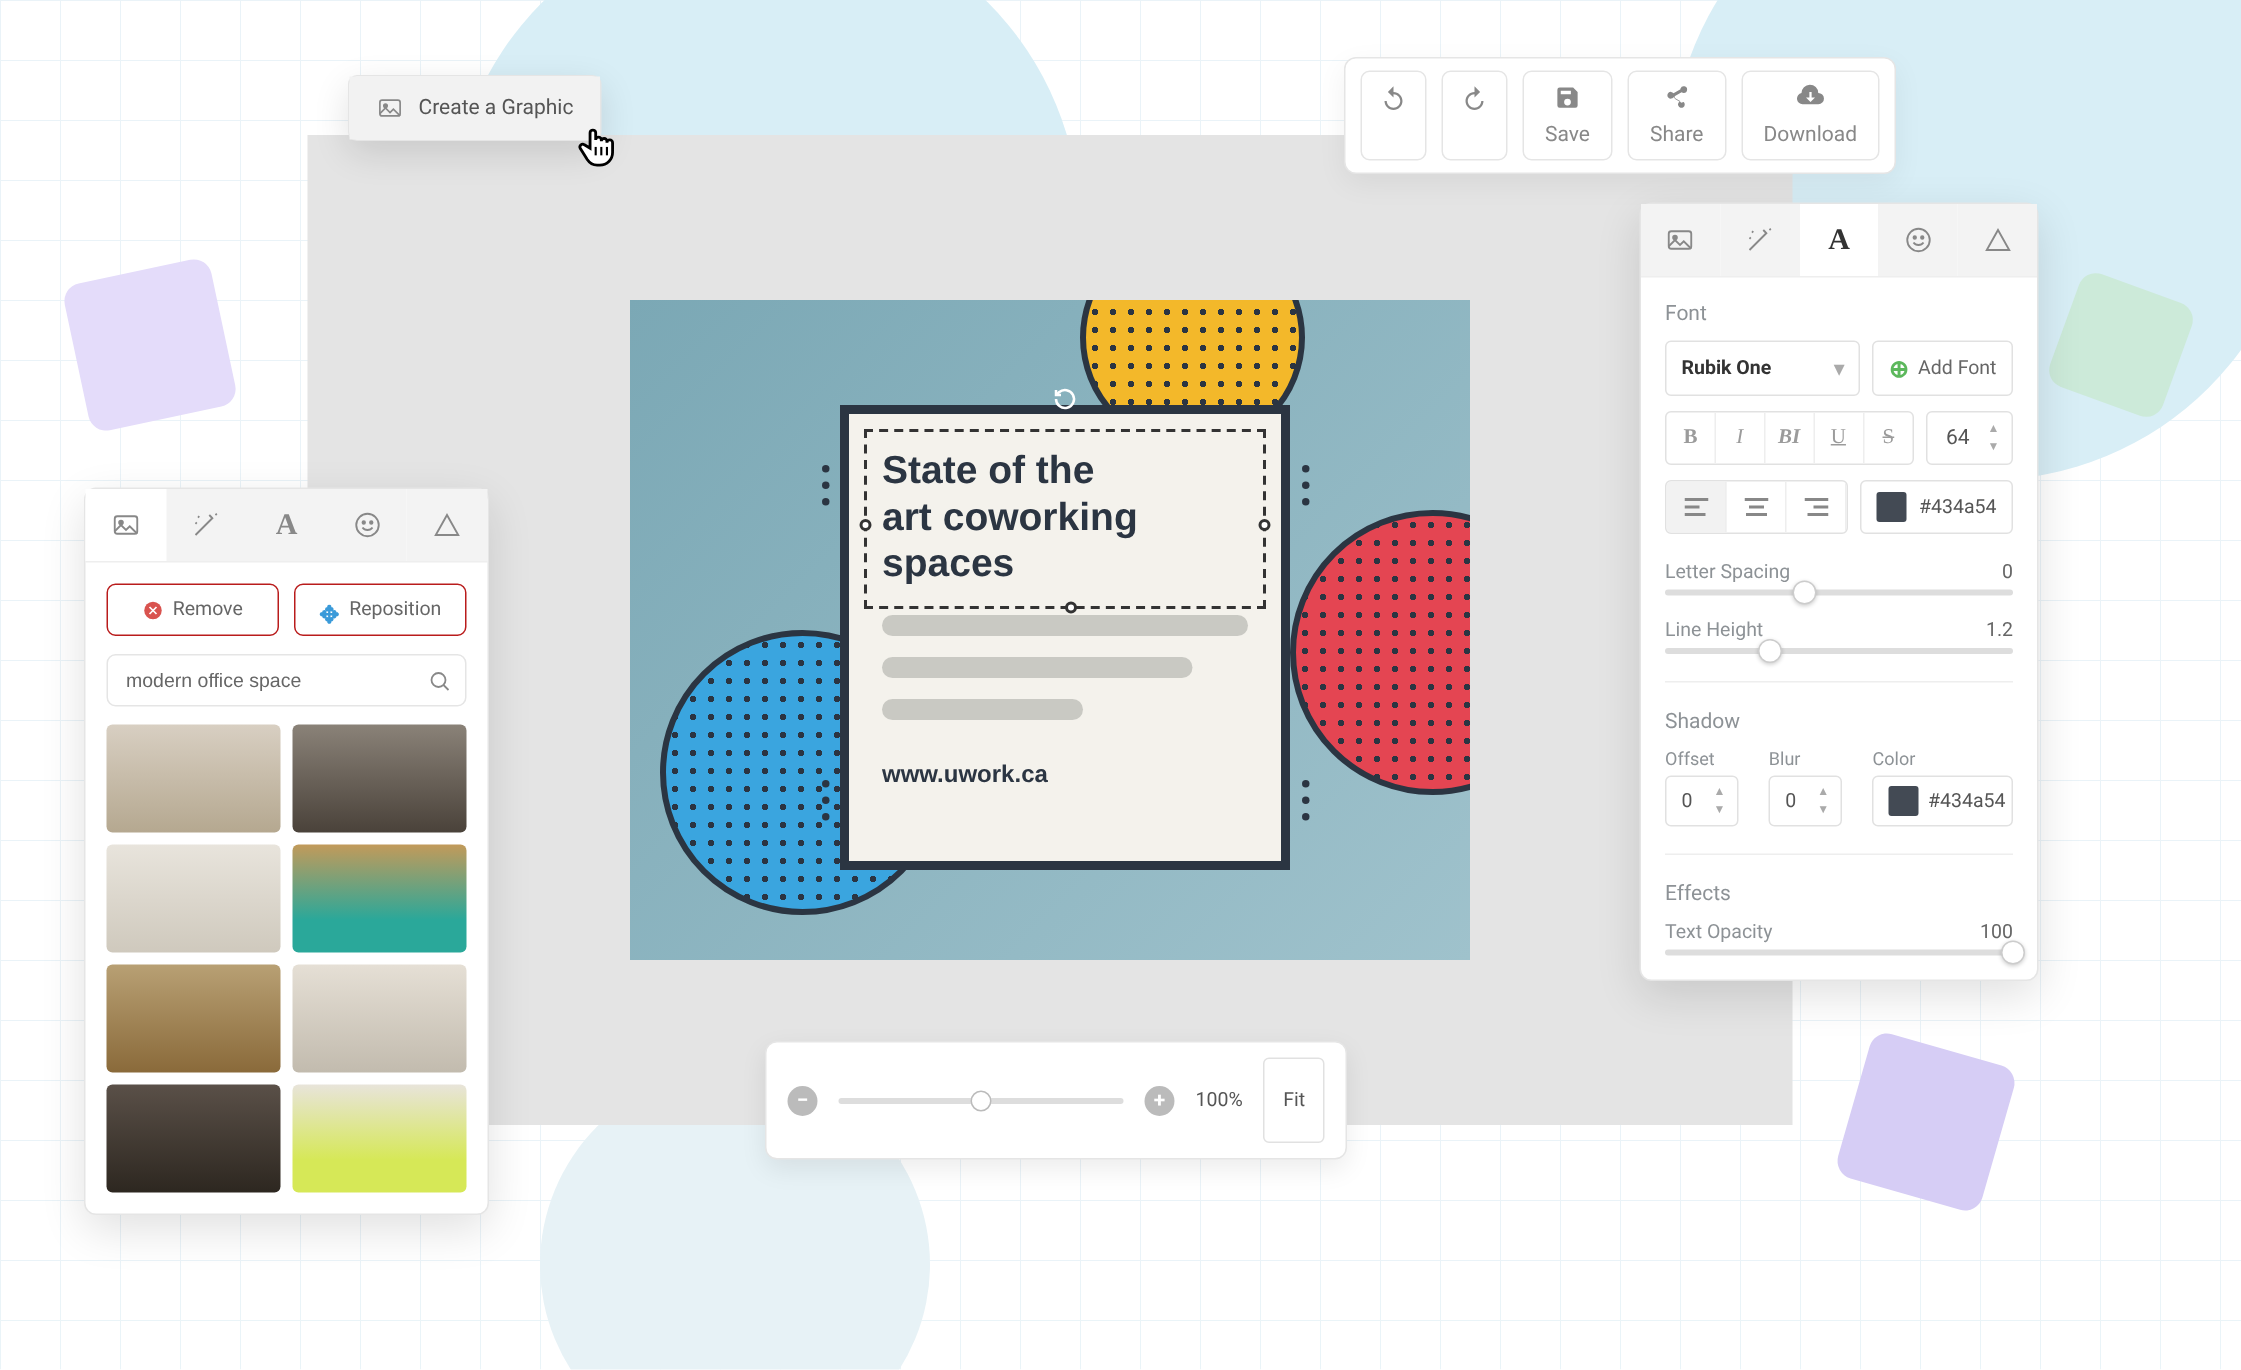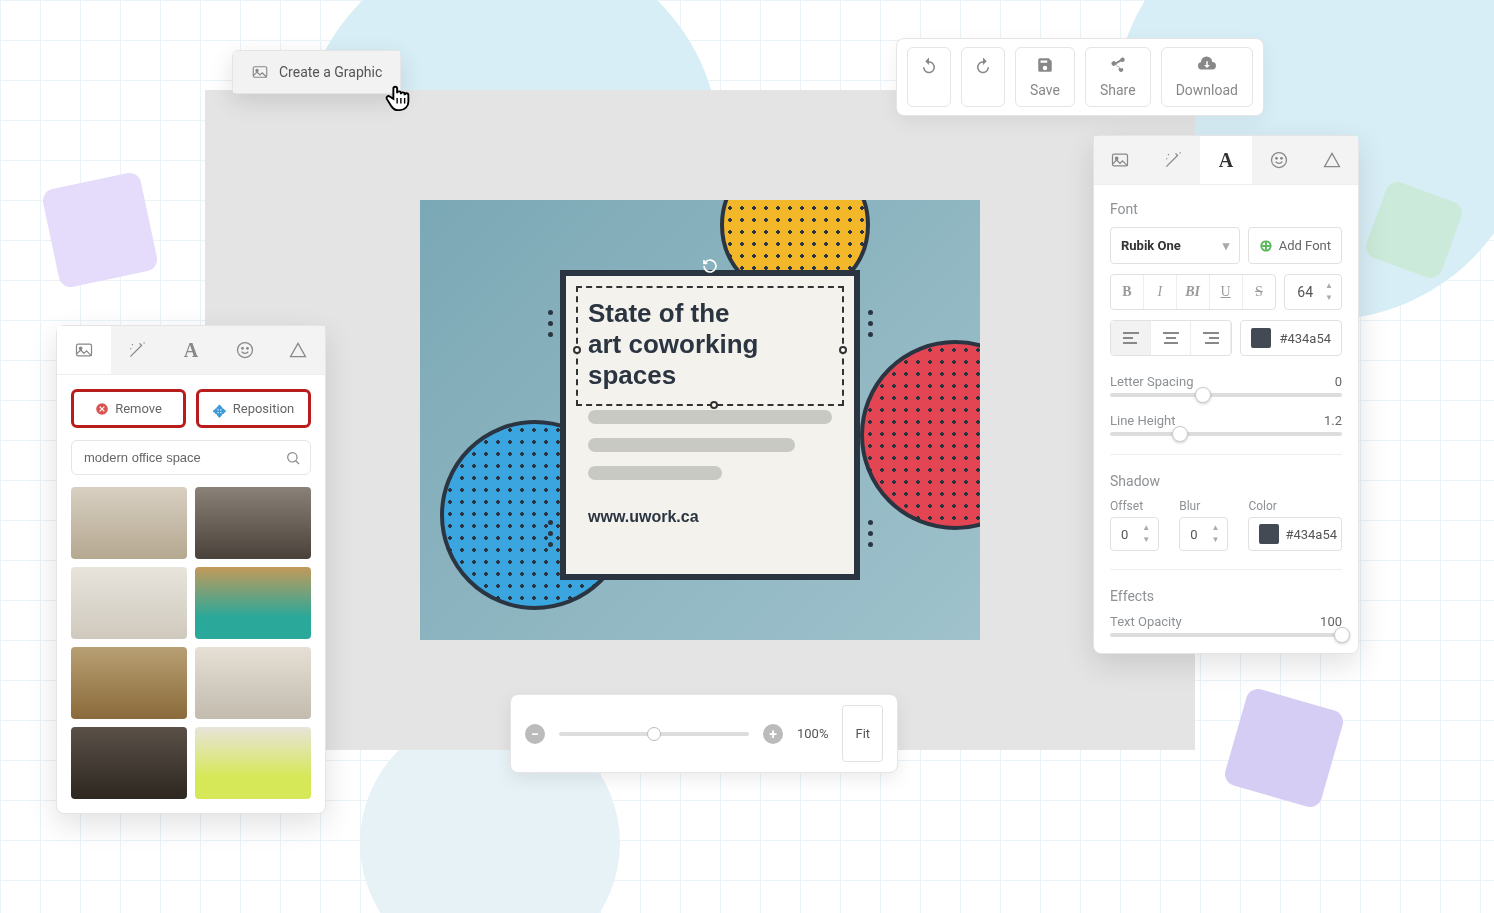--- a/index.html
+++ b/index.html
@@ -208,21 +208,21 @@
 .panel-tabs .ptab span.glyph { font-family: Georgia, serif; font-size: 20px; color: #888; font-weight: bold; }
 .panel-body { padding: 14px; }
 .row-btns { display: flex; gap: 10px; margin-bottom: 12px; }
 .pill-btn {
   flex: 1;
   display: flex;
   align-items: center;
   justify-content: center;
   gap: 6px;
   padding: 9px 0;
-  border: 3px solid #b91c1c;
+  border: 1px solid #b91c1c;
   border-radius: 6px;
   font-size: 13px;
   color: #666;
   cursor: pointer;
 }
 .pill-btn .ic { width: 14px; height: 14px; }
 .search-wrap {
   position: relative;
   margin-bottom: 12px;
 }

